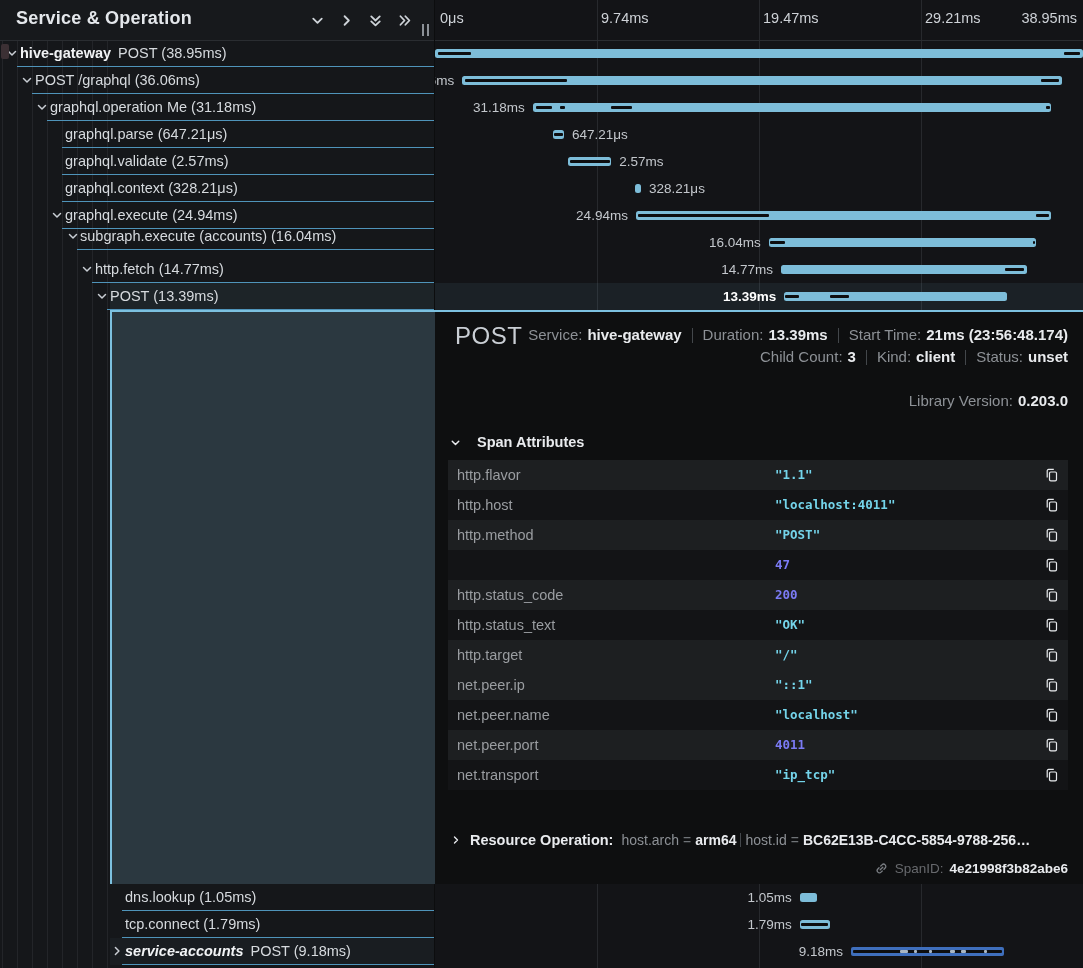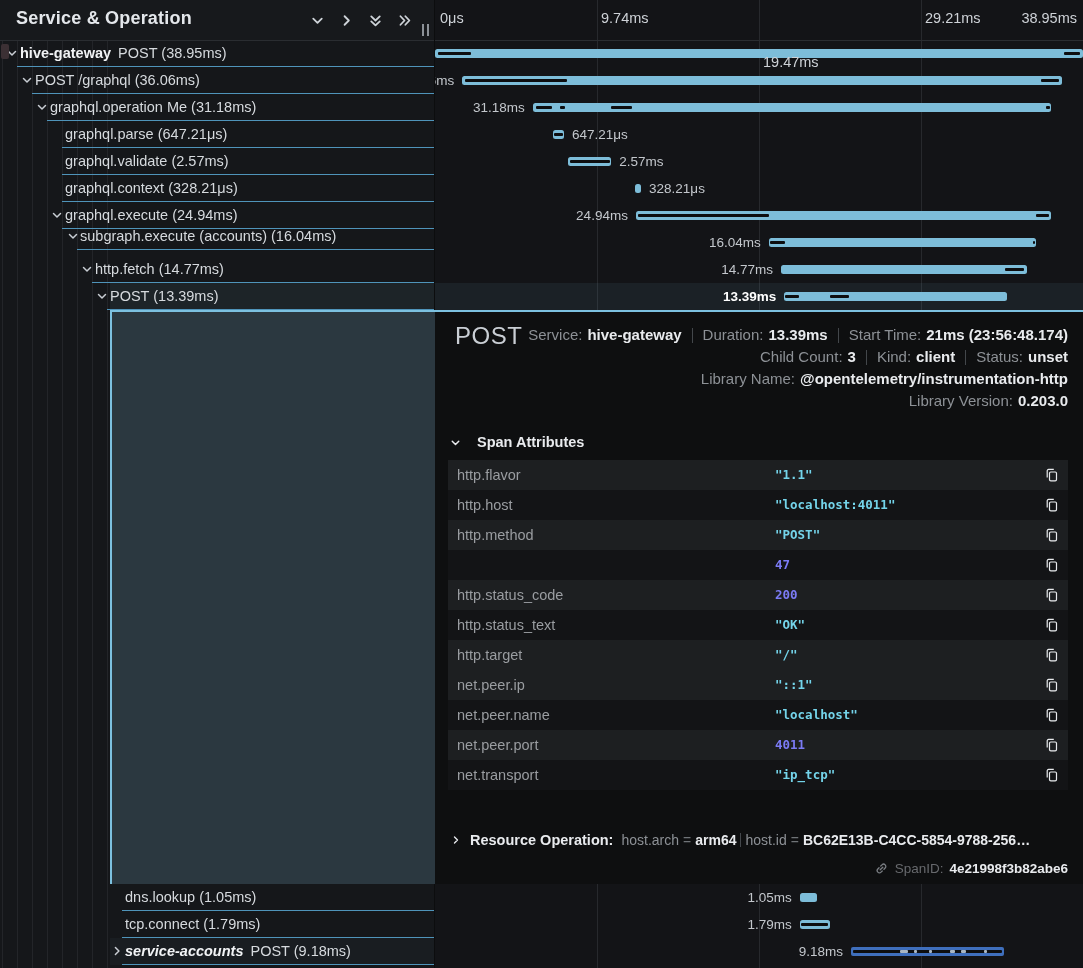--- a/index.html
+++ b/index.html
@@ -114,21 +114,21 @@
         </svg></div>
       <div class="abs hicon" style="left: 396px;"><svg width="17" height="17" viewBox="0 0 16 16" fill="none" stroke="#ced3d8" stroke-width="1.7" stroke-linecap="round" stroke-linejoin="round">
           <path d="M4.2 4 L8 8 L4.2 12"></path>
           <path d="M8.8 4 L12.6 8 L8.8 12"></path>
         </svg></div>
     </div>
 
   <div class="abs" id="time-header">
     <span class="abs tick" style="left:5px;">0μs</span>
     <span class="abs tick" style="left:166px;">9.74ms</span>
-    <span class="abs tick" style="left:328px;margin-top:44px;">19.47ms</span>
+    <span class="abs tick" style="left:328px;">19.47ms</span>
     <span class="abs tick" style="left:490px;">29.21ms</span>
     <span class="abs tick" style="right:6px;">38.95ms</span>
   </div>
 
   <div class="abs" id="scroll-thumb"></div>
 
   <div id="tree-layer">
       <div class="abs trow" style="top: 40px;">
         <span class="chev" style="left: 5px;"><svg width="14" height="14" viewBox="0 0 16 16" fill="none" stroke="#c9ced4" stroke-width="1.7" stroke-linecap="round" stroke-linejoin="round">
             <path d="M4 6.2 L8 10.2 L12 6.2"></path>
@@ -435,20 +435,17 @@
         <div class="pipe"></div>
         <span><span class="lab">Start Time:</span><span class="val">21ms (23:56:48.174)</span></span>
       </div>
       <div class="dline" style="top: 36px;">
         <span><span class="lab">Child Count:</span><span class="val">3</span></span>
         <div class="pipe"></div>
         <span><span class="lab">Kind:</span><span class="val">client</span></span>
         <div class="pipe"></div>
         <span><span class="lab">Status:</span><span class="val">unset</span></span>
       </div>
-      <div class="dline" style="top: 58px;">
-        <span><span class="lab">Library Name:</span><span class="val">@opentelemetry/instrumentation-http</span></span>
-      </div>
       <div class="dline" style="top: 80px;">
         <span><span class="lab">Library Version:</span><span class="val">0.203.0</span></span>
       </div>
     </div>
 </div>
 
 </body></html>

